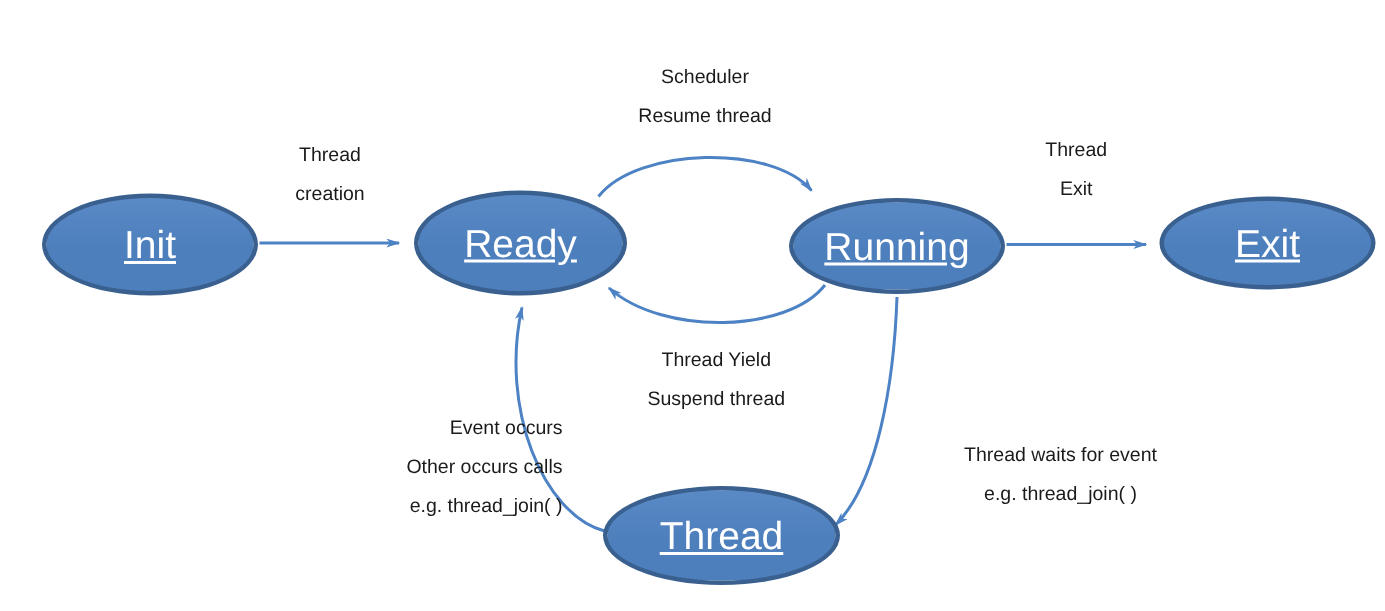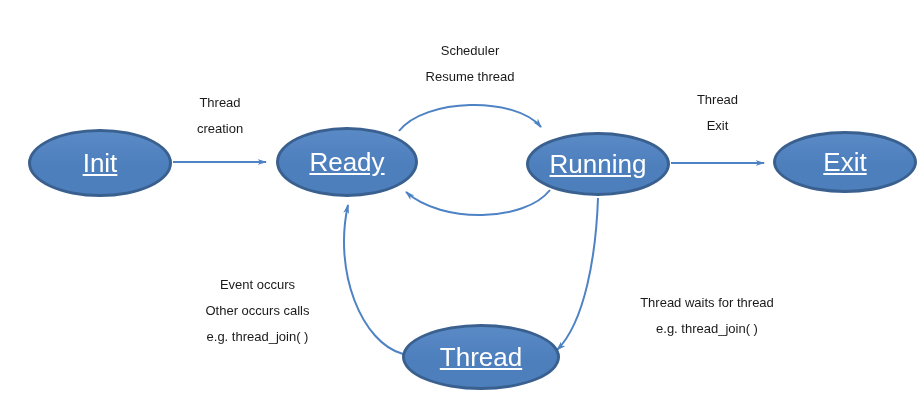--- a/index.html
+++ b/index.html
@@ -54,21 +54,21 @@
     color: var(--label-text);
     font-size: 13px;
     line-height: 26px;
     text-align: center;
     white-space: nowrap;
   }
   .elabel-thread-creation  { left: 145px; top: 90px;  width: 150px; }
   .elabel-scheduler-resume { left: 365px; top: 38px;  width: 210px; }
   .elabel-thread-exit      { left: 645px; top: 87px;  width: 145px; }
   .elabel-thread-yield     { left: 375px; top: 227px; width: 205px; }
-  .elabel-event-occurs     { left: 140px; top: 272px; width: 235px; }
+  .elabel-event-occurs     { left: 140px; top: 272px; width: 235px; text-align: right; }
   .elabel-thread-waits     { left: 578px; top: 290px; width: 258px; }
 </style>
 </head>
 <body>
 
 <div class="diagram">
 
   <svg class="arrows" viewBox="0 0 923 407" xmlns="http://www.w3.org/2000/svg">
     <defs>
       <marker id="arr" markerWidth="11" markerHeight="8" refX="8.5" refY="3" orient="auto" markerUnits="userSpaceOnUse">
@@ -107,25 +107,29 @@
   <div class="elabel elabel-scheduler-resume">
     <div>Scheduler</div>
     <div>Resume thread</div>
   </div>
 
   <div class="elabel elabel-thread-exit">
     <div>Thread</div>
     <div>Exit</div>
   </div>
 
+  <div class="elabel elabel-thread-yield">
+    <div>Thread Yield</div>
+    <div>Suspend thread</div>
+  </div>
 
   <div class="elabel elabel-event-occurs">
     <div>Event occurs</div>
     <div>Other occurs calls</div>
     <div>e.g. thread_join( )</div>
   </div>
 
   <div class="elabel elabel-thread-waits">
-    <div>Thread waits for thread</div>
+    <div>Thread waits for event</div>
     <div>e.g. thread_join( )</div>
   </div>
 
 </div>
 
 </body></html>

